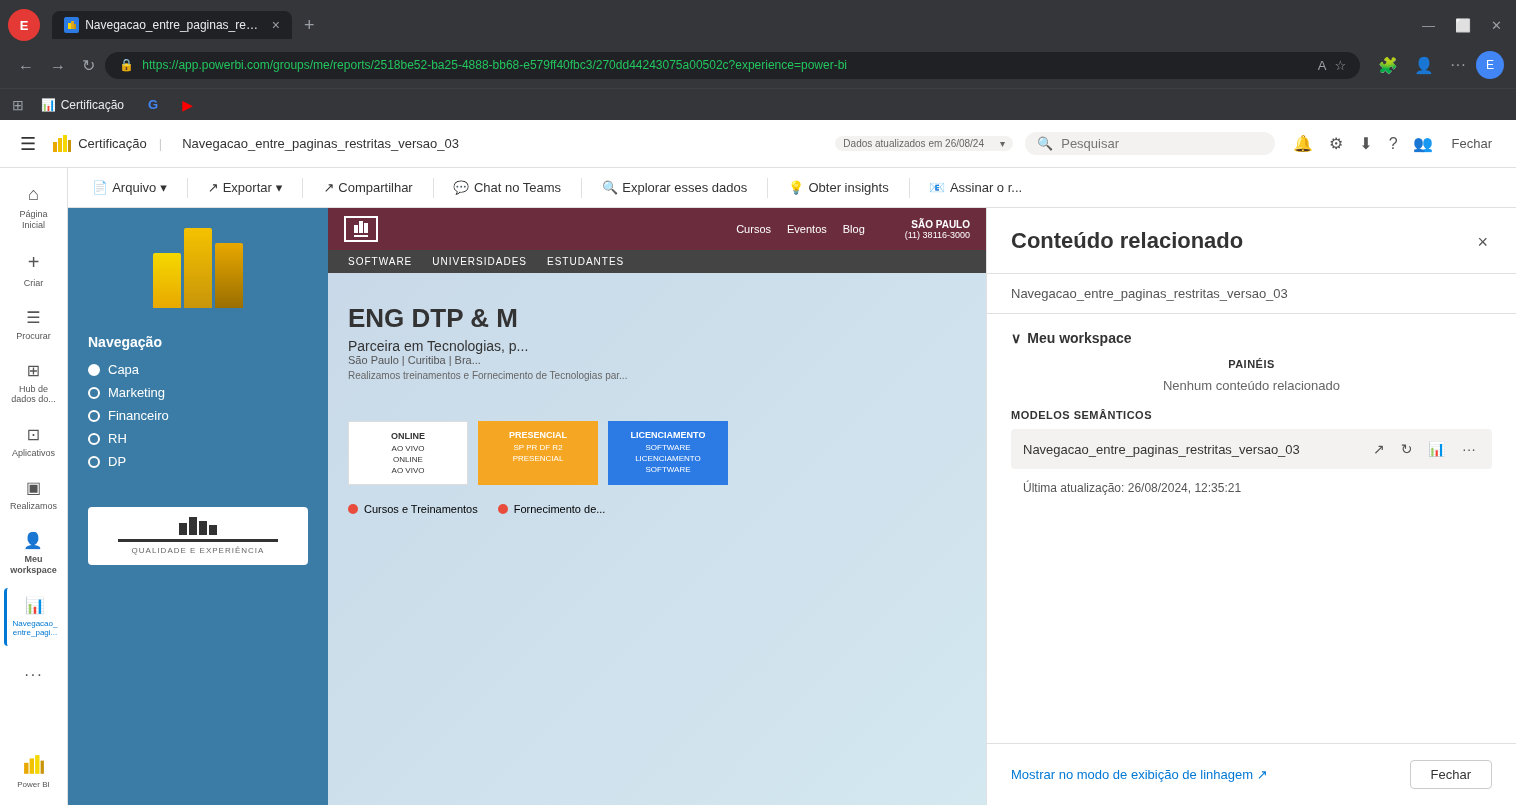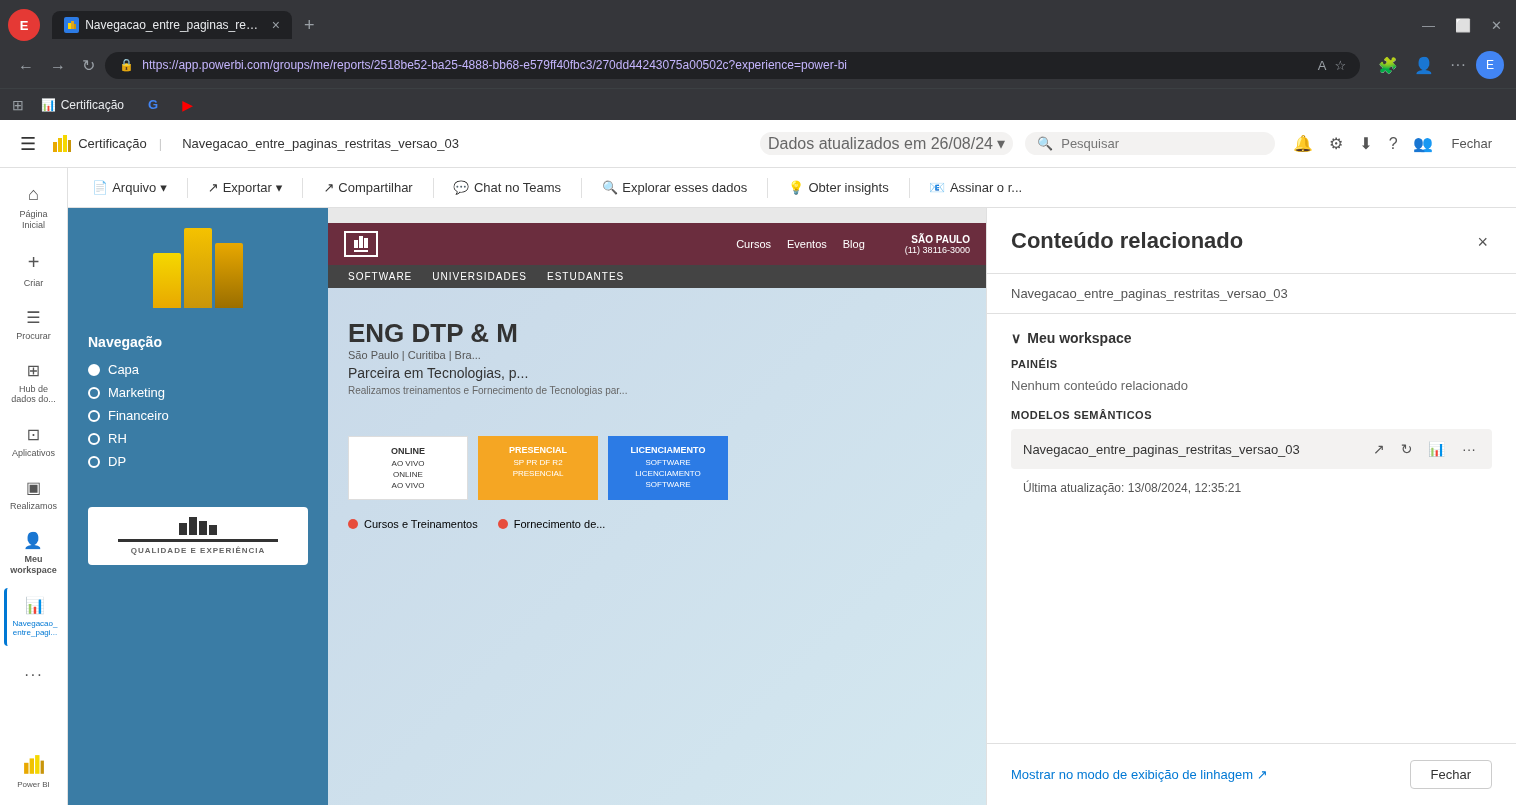--- a/index.html
+++ b/index.html
@@ -8,38 +8,38 @@
     
     .browser-chrome { background: #202124; width: 100%; }
     .tab-bar { display: flex; align-items: center; padding: 8px 8px 0; background: #35363a; height: 42px; }
     .tab-item { display: flex; align-items: center; background: #202124; border-radius: 8px 8px 0 0; padding: 6px 12px; font-size: 12px; color: #e8eaed; max-width: 240px; gap: 6px; }
     .tab-close { margin-left: 4px; color: #9aa0a6; cursor: pointer; font-size: 14px; }
     .tab-new { background: none; border: none; color: #9aa0a6; font-size: 18px; cursor: pointer; padding: 4px 8px; }
     .browser-controls { display: flex; align-items: center; padding: 6px 12px; background: #35363a; gap: 4px; height: 46px; }
     .ctrl-btn { background: none; border: none; color: #9aa0a6; cursor: pointer; font-size: 16px; padding: 4px 6px; border-radius: 50%; }
     .address-bar { flex: 1; background: #202124; border-radius: 20px; padding: 6px 14px; display: flex; align-items: center; gap: 8px; color: #e8eaed; font-size: 13px; }
     .address-bar .lock-icon { color: #9aa0a6; font-size: 12px; }
-    .address-text { flex: 1; color: #c4b5fd; font-size: 12px; white-space: nowrap; overflow: hidden; }
+    .address-text { flex: 1; color: #22c55e; font-size: 12px; white-space: nowrap; overflow: hidden; }
     .browser-actions { display: flex; align-items: center; gap: 4px; margin-left: 8px; }
     .b-action-btn { background: none; border: none; color: #9aa0a6; cursor: pointer; font-size: 16px; padding: 4px 6px; border-radius: 50%; }
 
     
     .bookmarks-bar { background: #35363a; display: flex; align-items: center; padding: 4px 12px; height: 32px; border-top: 1px solid #3c4043; gap: 12px; }
     .bookmark-item { display: flex; align-items: center; gap: 4px; color: #e8eaed; font-size: 12px; cursor: pointer; padding: 2px 6px; border-radius: 4px; }
 
     
     .app { display: flex; flex-direction: column; height: calc(805px - 120px); }
 
     
     .pbi-topbar { display: flex; align-items: center; padding: 0 16px; height: 48px; background: #fff; border-bottom: 1px solid #e0e0e0; gap: 12px; }
     .pbi-hamburger { cursor: pointer; font-size: 18px; color: #333; padding: 4px; }
     .pbi-logo { display: flex; align-items: center; gap: 6px; }
     .pbi-cert { font-size: 13px; color: #333; font-weight: 500; }
     .pbi-report-title { font-size: 13px; color: #333; flex: 1; margin-left: 8px; }
-    .pbi-date-badge { font-size: 16px; color: #666; background: #f3f2f1; padding: 2px 8px; border-radius: 12px; cursor: pointer; display: flex; align-items: center; gap: 4px; }
+    .pbi-date-badge { font-size: 10px; color: #666; background: #f3f2f1; padding: 2px 8px; border-radius: 12px; cursor: pointer; display: flex; align-items: center; gap: 16px; }
     .pbi-search { display: flex; align-items: center; background: #f3f2f1; border-radius: 20px; padding: 4px 12px; gap: 8px; width: 250px; }
     .pbi-search input { background: none; border: none; outline: none; font-size: 13px; width: 100%; }
     .pbi-top-icons { display: flex; align-items: center; gap: 4px; }
     .pbi-top-icon-btn { background: none; border: none; cursor: pointer; color: #555; font-size: 16px; padding: 6px; border-radius: 4px; }
     .fechar-btn { background: none; border: none; cursor: pointer; color: #555; font-size: 13px; padding: 4px 8px; }
 
     
     .main-area { display: flex; flex: 1; overflow: hidden; }
 
     
@@ -63,26 +63,26 @@
     .report-canvas { flex: 1; background: #e8e8e8; position: relative; overflow: hidden; }
 
     
     .report-left { width: 260px; background: #3a7ca5; position: absolute; left: 0; top: 0; bottom: 0; display: flex; flex-direction: column; align-items: center; padding: 20px; }
     .nav-section { width: 100%; color: white; }
     .nav-title { font-size: 14px; font-weight: bold; margin-bottom: 12px; }
     .nav-item { display: flex; align-items: center; gap: 8px; margin-bottom: 8px; font-size: 13px; color: white; cursor: pointer; }
     .radio-btn { width: 12px; height: 12px; border-radius: 50%; border: 2px solid white; flex-shrink: 0; }
     .radio-btn.selected { background: white; }
     .clique-btn { background: #555; color: white; border: none; border-radius: 6px; padding: 10px 30px; font-size: 14px; cursor: pointer; margin-top: 20px; width: 100%; }
-    .report-logo-bottom { margin-top: auto; width: 100%; font-weight: bold; }
+    .report-logo-bottom { margin-top: auto; width: 100%; }
     .ens-logo { background: white; padding: 10px; border-radius: 4px; text-align: center; }
     .ens-sub { font-size: 8px; color: #666; letter-spacing: 1px; }
 
     
-    .report-right { position: absolute; left: 260px; right: 0; top: 0; bottom: 0; background: #f0f0f0; overflow: hidden; margin-top: 15px; }
+    .report-right { position: absolute; left: 260px; right: 0; top: 0; bottom: 0; background: #f0f0f0; overflow: hidden; }
     .report-right-content { width: 100%; height: 100%; background: linear-gradient(135deg, #c8d8e8 0%, #d4e8f0 100%); display: flex; flex-direction: column; }
     .ens-header { background: #6b2d3e; display: flex; align-items: center; padding: 8px 16px; gap: 20px; }
     .ens-banner { padding: 30px 20px; }
     .ens-cards { display: flex; gap: 10px; padding: 10px 20px; flex-wrap: wrap; }
 
     
     .side-panel { width: 530px; background: #fff; border-left: 1px solid #e0e0e0; display: flex; flex-direction: column; overflow: hidden; }
     .side-panel-header { padding: 20px 24px 16px; border-bottom: 1px solid #e0e0e0; display: flex; align-items: flex-start; justify-content: space-between; }
     .side-panel-title { font-size: 22px; font-weight: 600; color: #333; }
     .side-panel-close { background: none; border: none; cursor: pointer; font-size: 18px; color: #555; padding: 4px; }
@@ -370,22 +370,22 @@
               </div>
 
               <div style="background:#444;display:flex;gap:20px;padding:6px 20px;">
                 <span style="color:white;font-size:10px;letter-spacing:1px;">SOFTWARE</span>
                 <span style="color:white;font-size:10px;letter-spacing:1px;">UNIVERSIDADES</span>
                 <span style="color:white;font-size:10px;letter-spacing:1px;">ESTUDANTES</span>
               </div>
 
               <div class="ens-banner">
                 <div style="font-size:26px;font-weight:bold;color:#333;">ENG DTP &amp; M</div>
+                <div style="font-size:14px;color:#333;margin-top:4px;">Parceira em Tecnologias, p...</div>
                 <div style="font-size:11px;color:#555;">São Paulo | Curitiba | Bra...</div>
-                <div style="font-size:14px;color:#333;margin-top:4px;">Parceira em Tecnologias, p...</div>
                 <div style="font-size:10px;color:#666;margin-top:4px;">Realizamos treinamentos e Fornecimento de Tecnologias par...</div>
               </div>
 
               <div class="ens-cards">
                 <div style="background:white;border:1px solid #ddd;padding:8px;font-size:8px;color:#333;width:120px;text-align:center;line-height:1.4;">
                   <div style="font-weight:bold;font-size:9px;">ONLINE</div>
                   <div>AO VIVO</div>
                   <div>ONLINE</div>
                   <div>AO VIVO</div>
                 </div>
@@ -426,37 +426,37 @@
           <div class="side-panel-subtitle">
             <span>Navegacao_entre_paginas_restritas_versao_03</span>
           </div>
           <div class="side-panel-body">
             <div class="workspace-section">
               <div class="workspace-toggle">
                 <span>∨</span>
                 <span>Meu workspace</span>
               </div>
 
-              <div style="margin-bottom:12px;">
+              <div style="margin-bottom:12px;text-align:center;">
                 <div class="section-label">PAINÉIS</div>
                 <div class="no-content">Nenhum conteúdo relacionado</div>
               </div>
 
               <div>
                 <div class="section-label">MODELOS SEMÂNTICOS</div>
                 <div class="model-row">
                   <span class="model-name">Navegacao_entre_paginas_restritas_versao_03</span>
                   <div class="model-actions">
                     <button class="model-action-btn" title="Share">↗</button>
                     <button class="model-action-btn" title="Refresh">↻</button>
                     <button class="model-action-btn" title="Analyze">📊</button>
                     <button class="model-action-btn" title="More">···</button>
                   </div>
                 </div>
-                <div class="last-update">Última atualização: 13/08/2024, 12:35:21</div>
+                <div class="last-update">Última atualização: 26/08/2024, 12:35:21</div>
               </div>
             </div>
           </div>
           <div class="side-panel-footer">
             <a class="show-line-view" href="#">
               <span>Mostrar no modo de exibição de linhagem ↗</span>
             </a>
             <button class="fechar-footer-btn">Fechar</button>
           </div>
         </div>

